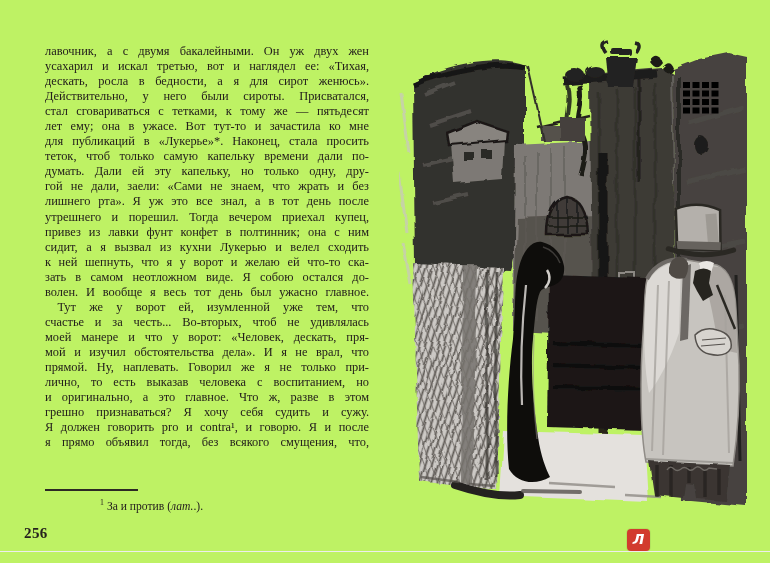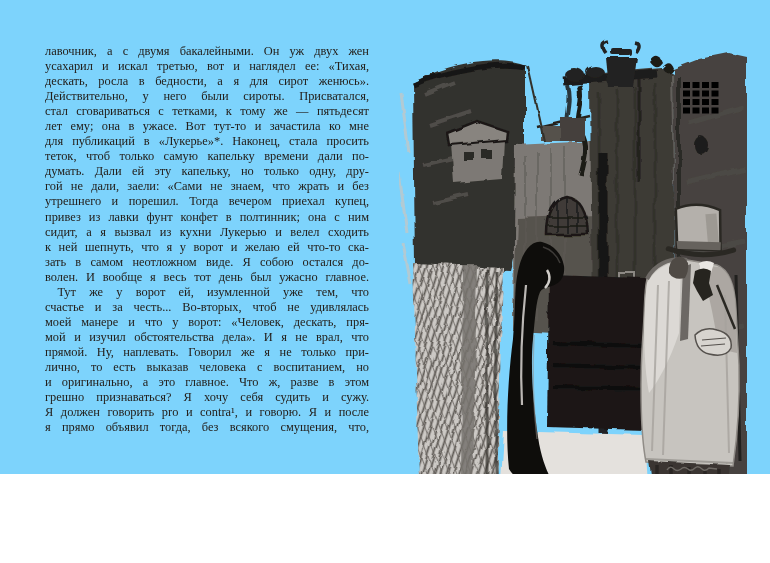--- a/index.html
+++ b/index.html
@@ -1,16 +1,16 @@
 <!DOCTYPE html>
 <html><head>
 <meta charset="utf-8">
 <style>
   html,body{margin:0;padding:0;background:#ffffff;}
-  .screen{position:relative;width:770px;height:474px;background:#7dd3fc;overflow:hidden;
+  .screen{position:relative;width:770px;height:563px;background:#bef264;overflow:hidden;
           font-family:"Liberation Serif",serif;color:#24201c;}
   
   .text-block{position:absolute;left:45px;top:44px;width:324px;
               font-size:12.4px;line-height:15.05px;}
   .tline{text-align:justify;text-align-last:justify;white-space:nowrap;height:15.05px;overflow:visible;}
   .footnote-rule{position:absolute;left:45px;top:489px;width:93px;height:2px;background:#2c2925;}
   .footnote{position:absolute;left:100px;top:498px;font-size:11.6px;color:#26221e;}
   .footnote sup{font-size:7.8px;vertical-align:super;margin-right:3px;}
   .footnote .lat{font-style:italic;text-align:right;}
   .page-number{position:absolute;left:24px;top:525px;font-size:15px;letter-spacing:.4px;color:#26221e;font-weight:bold;}
@@ -35,20 +35,21 @@
     <div class="tline">лавочник, а с двумя бакалейными. Он уж двух жен</div>
         <div class="tline">усахарил и искал третью, вот и наглядел ее: «Тихая,</div>
         <div class="tline">дескать, росла в бедности, а я для сирот женюсь».</div>
         <div class="tline">Действительно, у него были сироты. Присватался,</div>
         <div class="tline">стал сговариваться с тетками, к тому же — пятьдесят</div>
         <div class="tline">лет ему; она в ужасе. Вот тут-то и зачастила ко мне</div>
         <div class="tline">для публикаций в «Лукерье»*. Наконец, стала просить</div>
         <div class="tline">теток, чтоб только самую капельку времени дали по-</div>
         <div class="tline">думать. Дали ей эту капельку, но только одну, дру-</div>
         <div class="tline">гой не дали, заели: «Сами не знаем, что жрать и без</div>
+        <div class="tline">лишнего рта». Я уж это все знал, а в тот день после</div>
         <div class="tline">утрешнего и порешил. Тогда вечером приехал купец,</div>
         <div class="tline">привез из лавки фунт конфет в полтинник; она с ним</div>
         <div class="tline">сидит, а я вызвал из кухни Лукерью и велел сходить</div>
         <div class="tline">к ней шепнуть, что я у ворот и желаю ей что-то ска-</div>
         <div class="tline">зать в самом неотложном виде. Я собою остался до-</div>
         <div class="tline">волен. И вообще я весь тот день был ужасно главное.</div>
         <div class="tline"> Тут же у ворот ей, изумленной уже тем, что</div>
         <div class="tline">счастье и за честь... Во-вторых, чтоб не удивлялась</div>
         <div class="tline">моей манере и что у ворот: «Человек, дескать, пря-</div>
         <div class="tline">мой и изучил обстоятельства дела». И я не врал, что</div>

